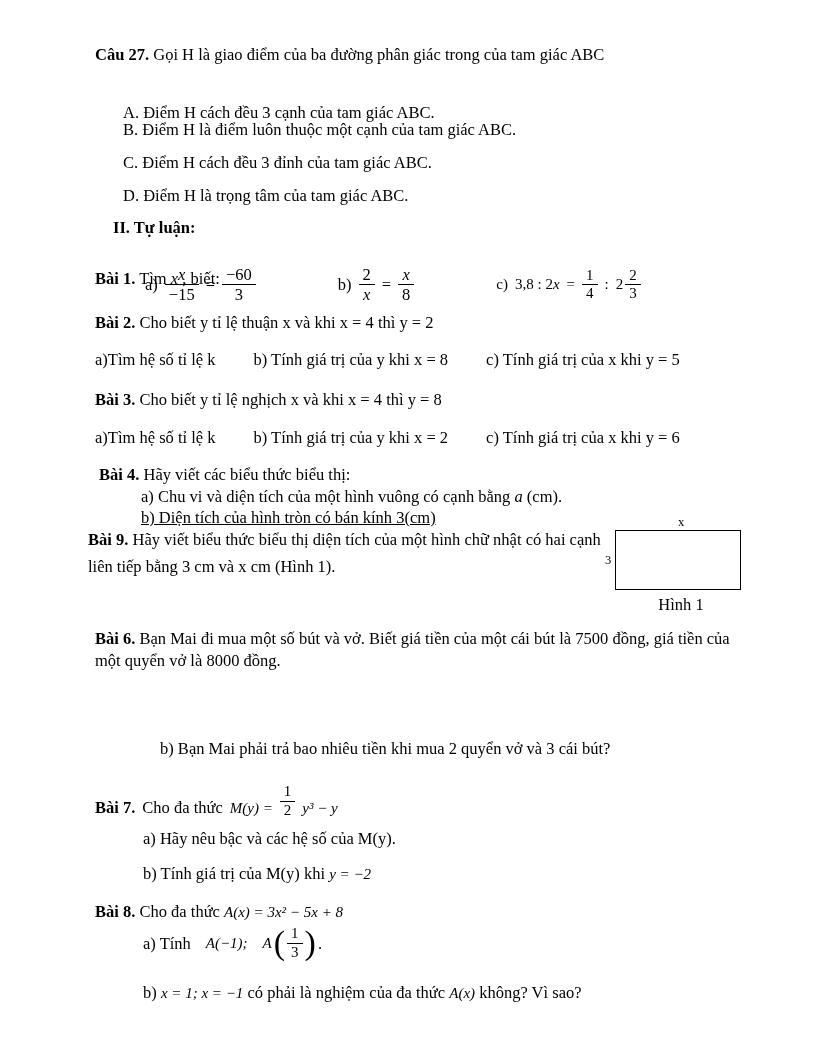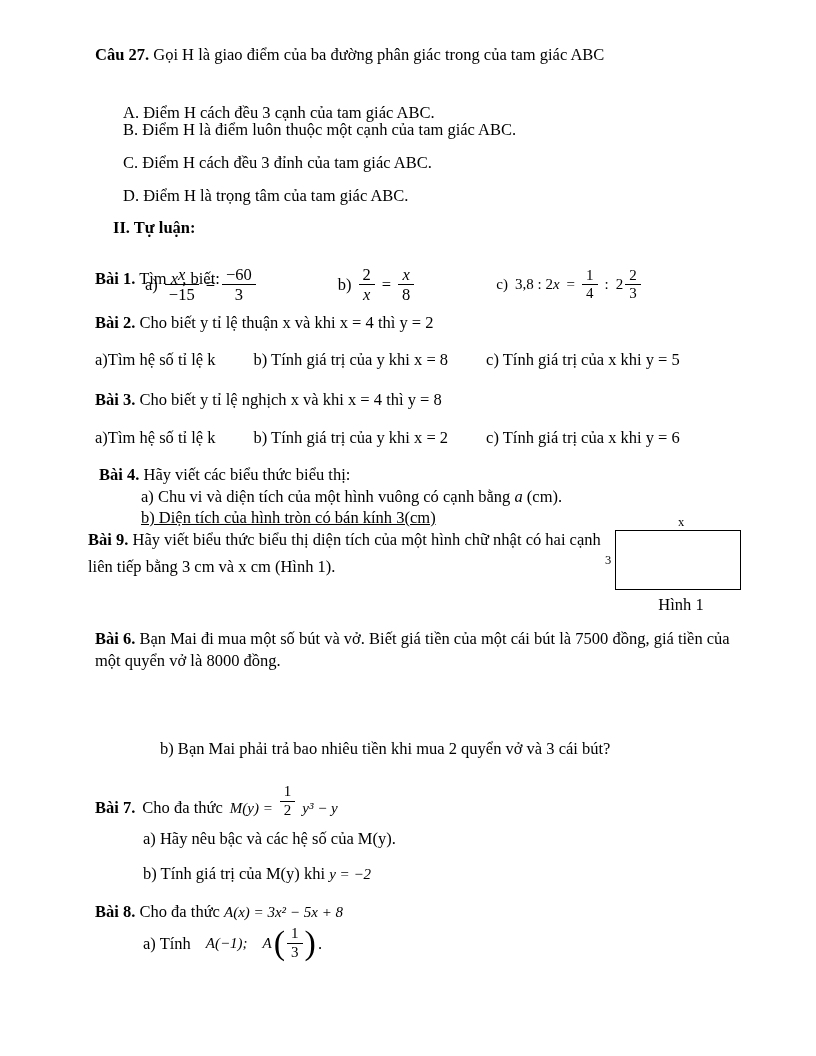--- a/index.html
+++ b/index.html
@@ -167,14 +167,21 @@
       <span class="it fsmall">A</span>
         <span class="bigp">(</span>
         <span class="frac fsmall">
           <span class="fnum">1</span>
           <span class="fden">3</span>
         </span>
         <span class="bigp">)</span>
         <span>.</span>
     </span>
   </div>
+  <div class="abs" style="top:982px;left:143px;">
+    <span>b)</span>
+    <span class="it fsmall">x = 1; x = −1</span>
+    <span>có phải là nghiệm của đa thức</span>
+    <span class="it fsmall">A(x)</span>
+    <span>không? Vì sao?</span>
+  </div>
 
 </div>
 
 </body></html>

